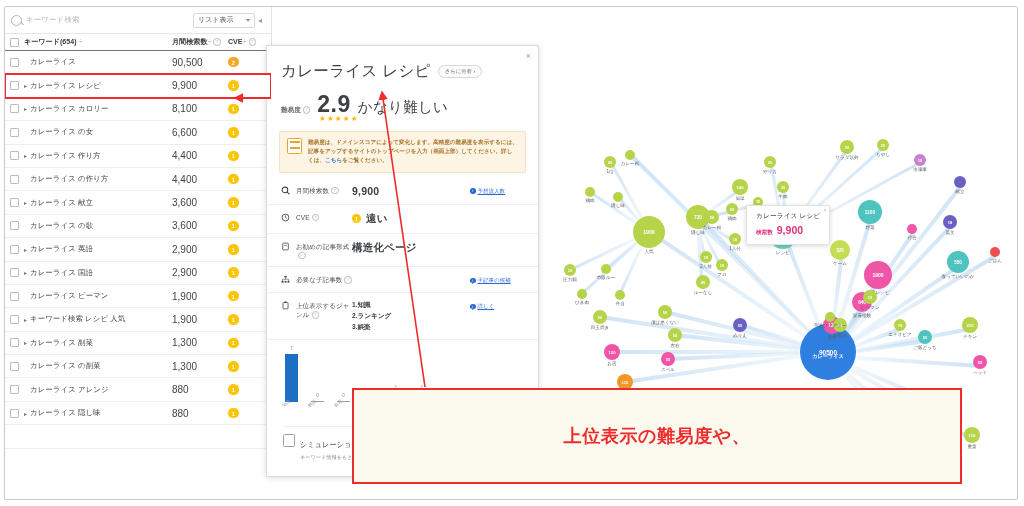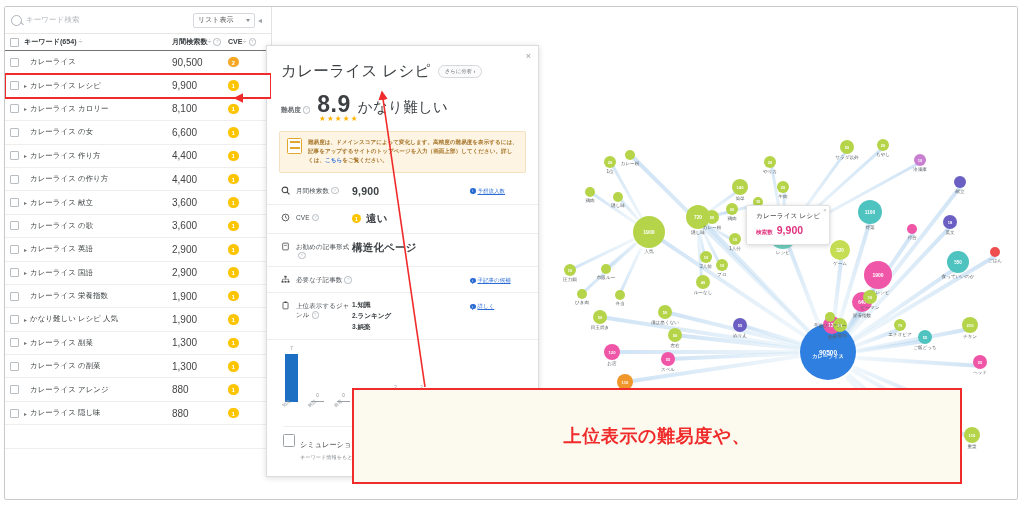--- a/index.html
+++ b/index.html
@@ -214,30 +214,30 @@
           <span class="bullet">▸</span>
           <span class="kw-name">カレーライス 国語</span>
           <span class="kw-vol">2,900</span>
           <span class="kw-cve">
             <span class="badge" style="background:#fdc500">1</span>
           </span>
         </div>
         <div class="kw-row">
           <span class="ck"></span>
           <span class="bullet"></span>
-          <span class="kw-name">カレーライス 栄養指数</span>
+          <span class="kw-name">カレーライス ピーマン</span>
           <span class="kw-vol">1,900</span>
           <span class="kw-cve">
             <span class="badge" style="background:#fdc500">1</span>
           </span>
         </div>
         <div class="kw-row">
           <span class="ck"></span>
           <span class="bullet">▸</span>
-          <span class="kw-name">かなり難しい レシピ 人気</span>
+          <span class="kw-name">キーワード検索 レシピ 人気</span>
           <span class="kw-vol">1,900</span>
           <span class="kw-cve">
             <span class="badge" style="background:#fdc500">1</span>
           </span>
         </div>
         <div class="kw-row">
           <span class="ck"></span>
           <span class="bullet">▸</span>
           <span class="kw-name">カレーライス 副菜</span>
           <span class="kw-vol">1,300</span>
@@ -540,21 +540,21 @@
   <div class="modal">
     <span class="modal-close">×</span>
 
     <div class="modal-title-row">
       <span class="modal-title">カレーライス レシピ</span>
       <span class="pill">さらに分析 ›</span>
     </div>
 
     <div class="diff-row">
       <span class="diff-label"><span>難易度</span><span class="infoi">?</span></span>
-      <span class="diff-val">8.9</span>
+      <span class="diff-val">2.9</span>
       <span class="diff-text">かなり難しい</span>
     </div>
     <div class="stars">★★★★★</div>
 
     <div class="notice">
       <span class="notice-ic"></span>
       <span class="notice-tx"><span>難易度は、ドメインスコアによって変化します。高精度の難易度を表示するには、記事をアップするサイトのトップページを入力（画面上部）してください。詳しくは、</span><a>こちら</a><span>をご覧ください。</span></span>
     </div>
 
     <div class="det-list" id="det-list">

